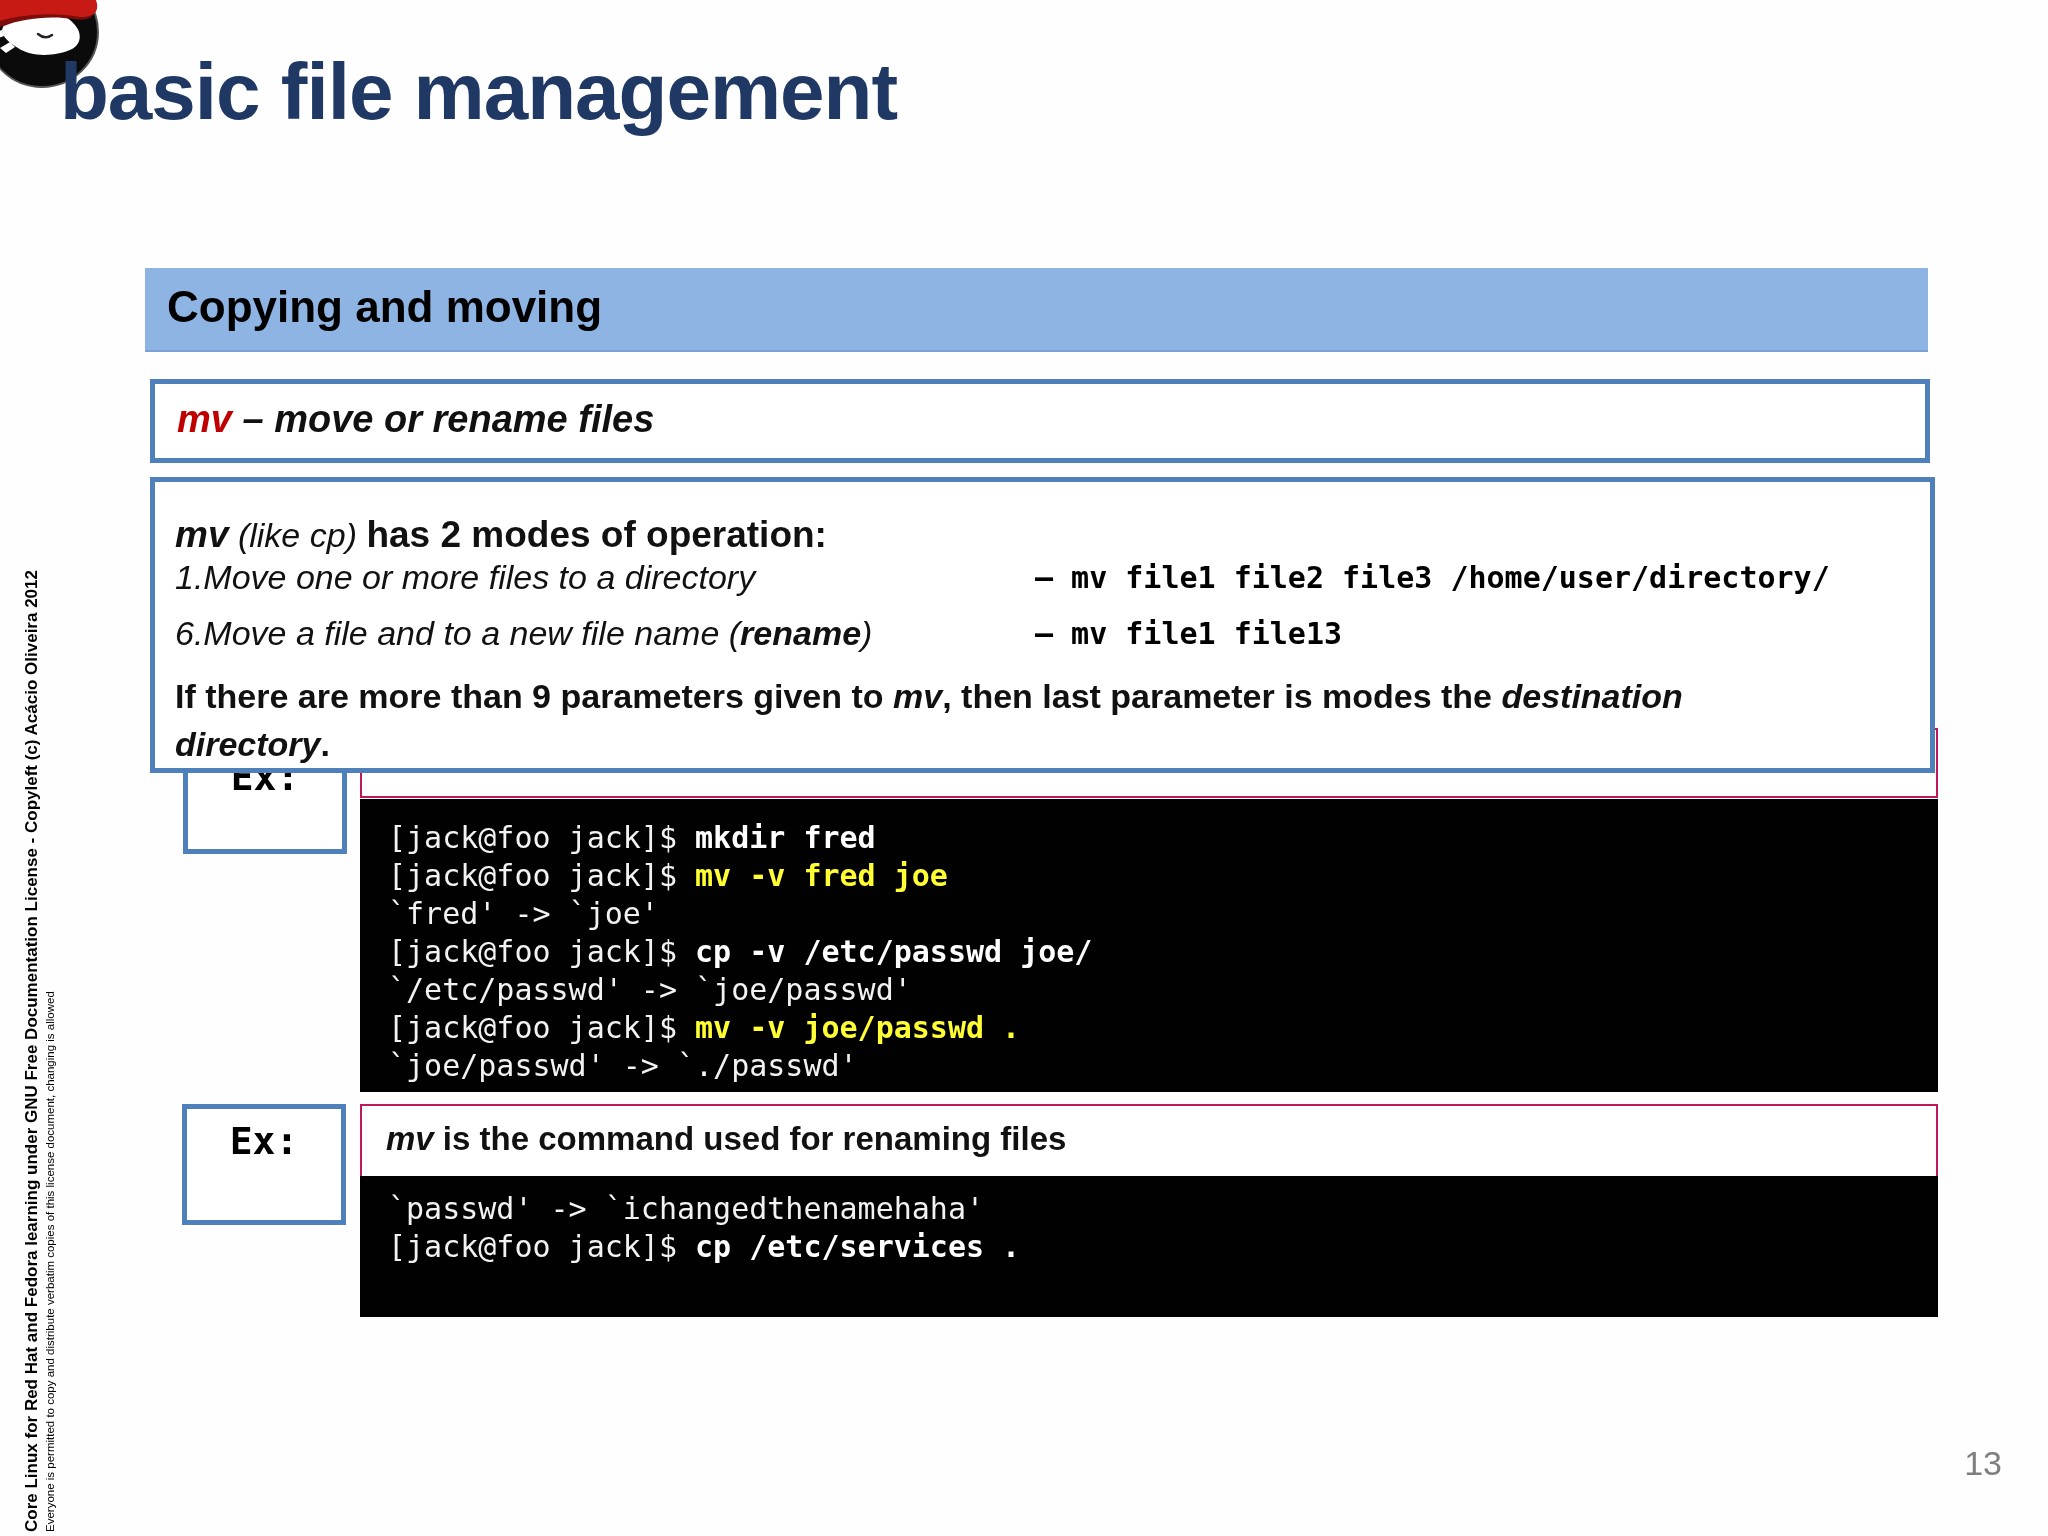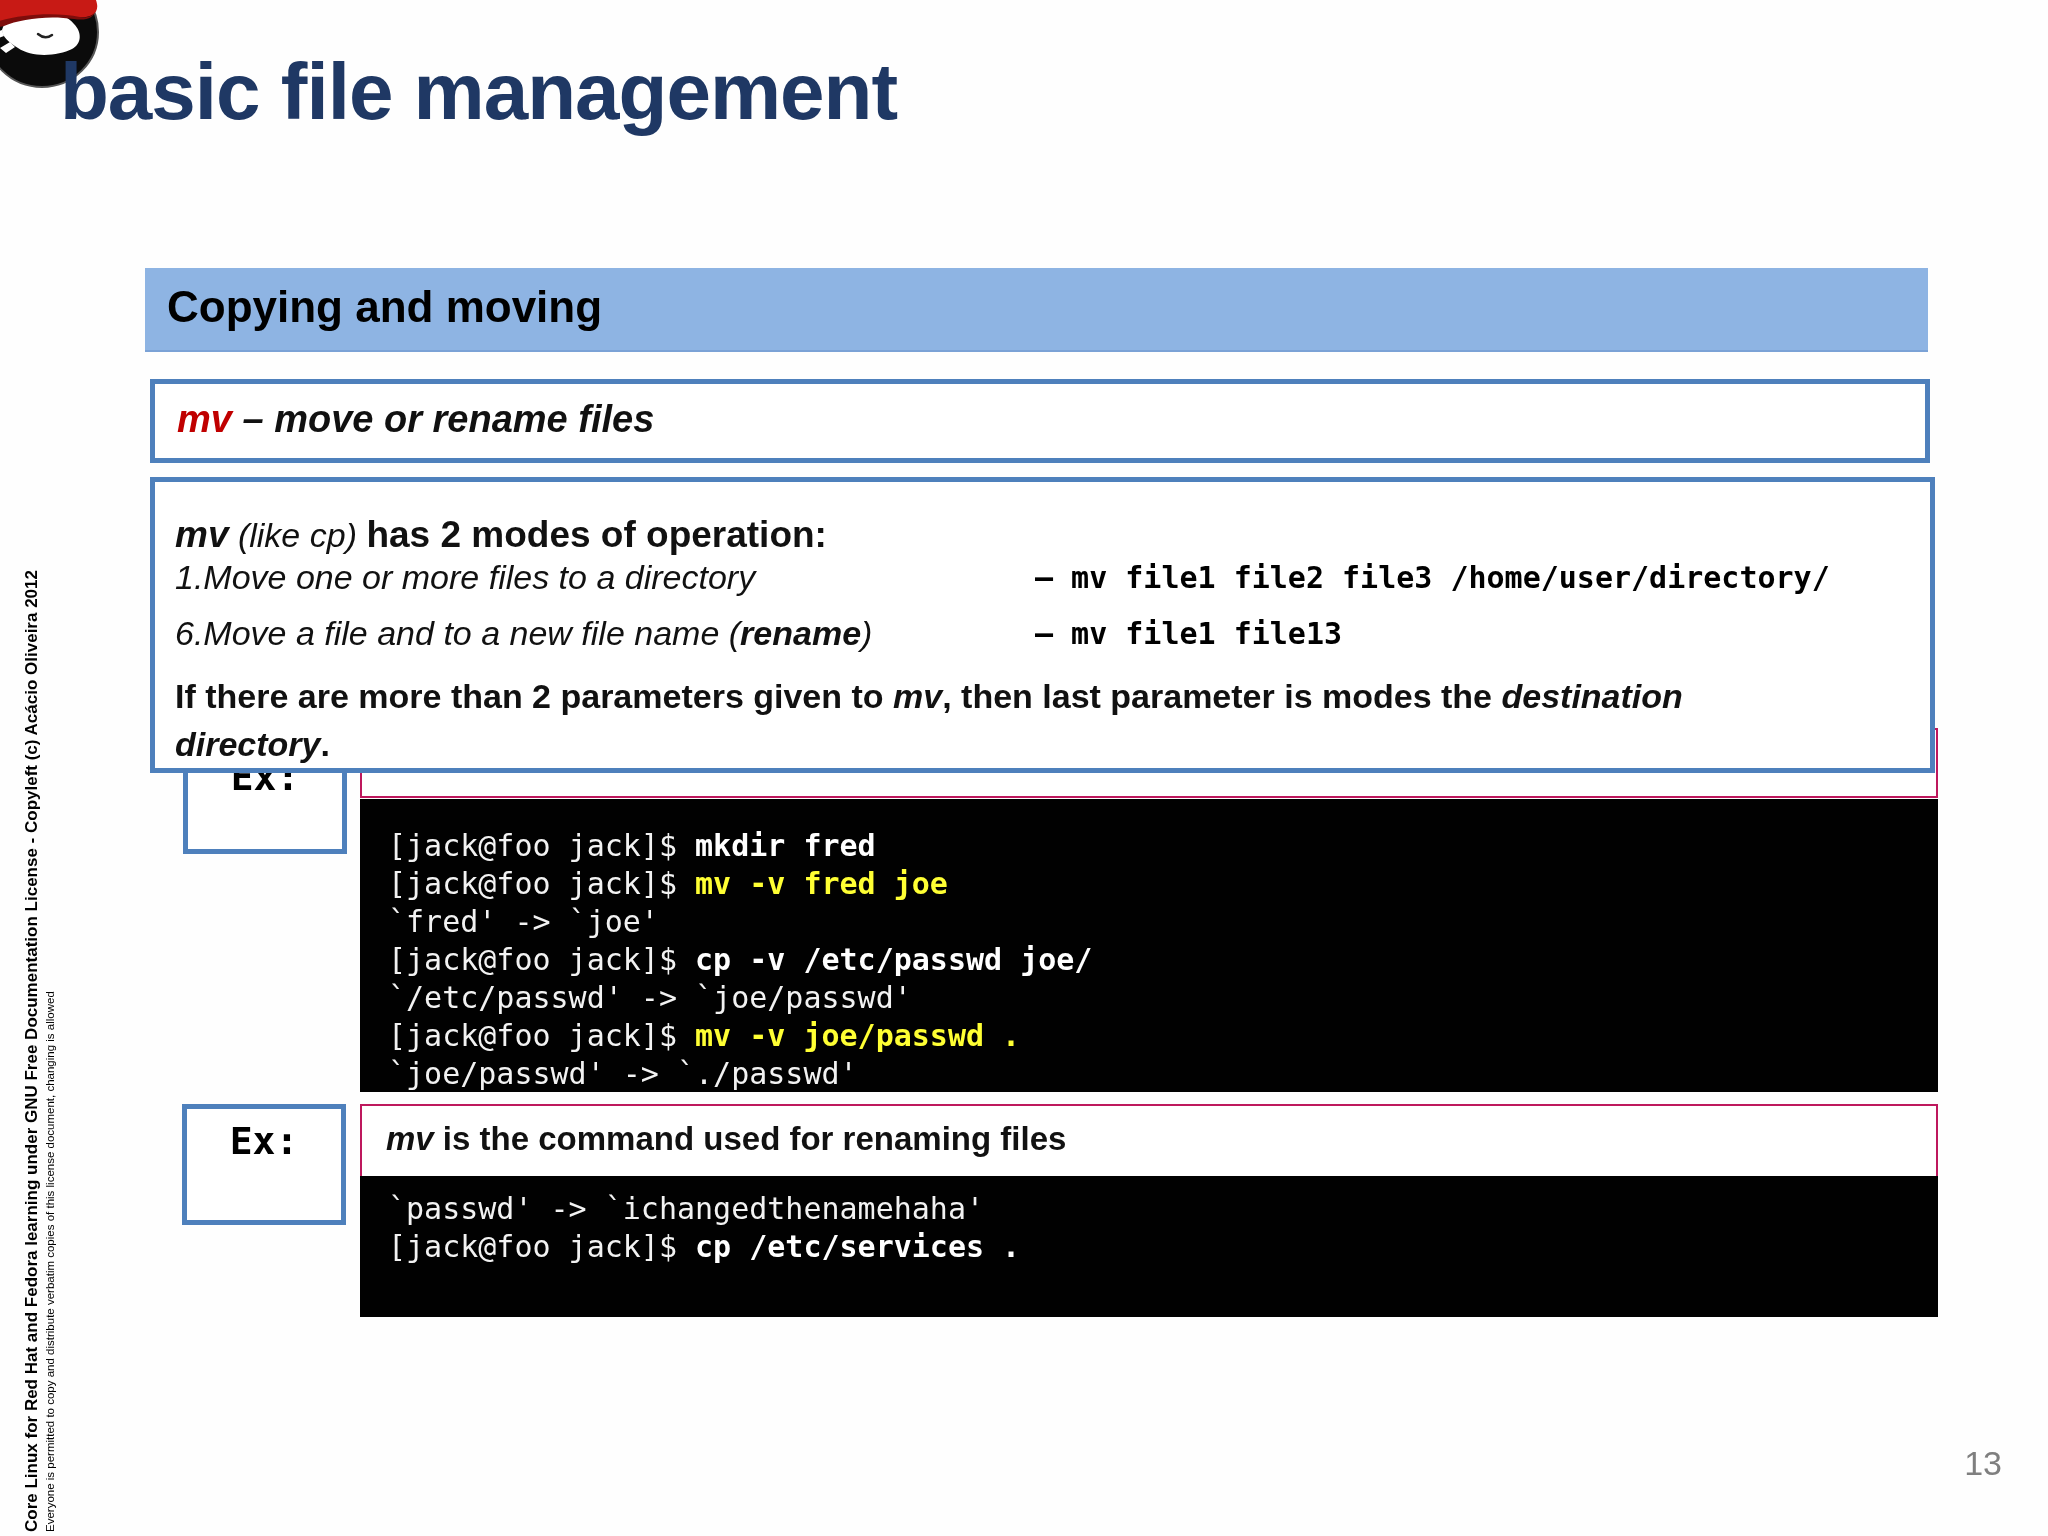--- a/index.html
+++ b/index.html
@@ -51,21 +51,21 @@
   .cap-box{position:absolute;left:360px;width:1578px;background:#fff;border:2px solid #be185d;
            box-sizing:border-box;color:#111;}
   #caption1{top:728px;height:70px;z-index:1;}
   #caption1 .cap-txt{position:absolute;left:18px;top:16px;font-size:30px;font-weight:bold;}
   #caption2{top:1104px;height:74px;}
   #caption2 .cap-txt{position:absolute;left:24px;top:14px;font-size:33px;font-weight:bold;}
 
   
   .term{position:absolute;left:360px;width:1578px;background:#010101;
         font-family:"DejaVu Sans Mono",monospace;font-size:30px;color:#f2f2f2;}
-  #term1{top:799px;height:293px;padding:28px 0 0 28px;box-sizing:border-box;}
+  #term1{top:799px;height:293px;padding:20px 0 0 28px;box-sizing:border-box;}
   #term2{top:1176px;height:141px;padding:14px 0 0 28px;box-sizing:border-box;}
   .tline{height:38px;line-height:38px;white-space:pre;}
   .tprompt{color:#f2f2f2;font-weight:normal;}
   .tcmd{font-weight:bold;color:#ffffff;}
   .tcmd.yellow{color:#FFFF33;}
   .tout{color:#f2f2f2;}
 
   
   #sidebar{position:absolute;left:56px;bottom:4px;transform-origin:0 100%;transform:rotate(-90deg);
            white-space:nowrap;color:#000;}
@@ -110,21 +110,21 @@
     </div>
     <div id="mode1" class="mode-row">
       <span>1.Move one or more files to a directory</span>
       <span class="mode-cmd">– mv file1 file2 file3 /home/user/directory/</span>
     </div>
     <div id="mode2" class="mode-row">
       <span>6.Move a file and to a new file name (</span><span class="bd">rename</span><span>)</span>
       <span class="mode-cmd">– mv file1 file13</span>
     </div>
     <div id="modes-note">
-      <span>If there are more than 2 parameters given to </span><span class="it">mv</span><span>, then last parameter is modes the </span><span class="it">destination directory</span><span>.</span>
+      <span>If there are more than 9 parameters given to </span><span class="it">mv</span><span>, then last parameter is modes the </span><span class="it">destination directory</span><span>.</span>
     </div>
   </div>
 
   <div id="ex1" class="ex-box">
     <div class="ex-label">Ex:</div>
   </div>
   <div id="caption1" class="cap-box">
     <div class="cap-txt">
       <span>use </span><span class="red">-v</span><span> so that </span><span class="it">mv</span><span> is verbose.</span>
     </div>

